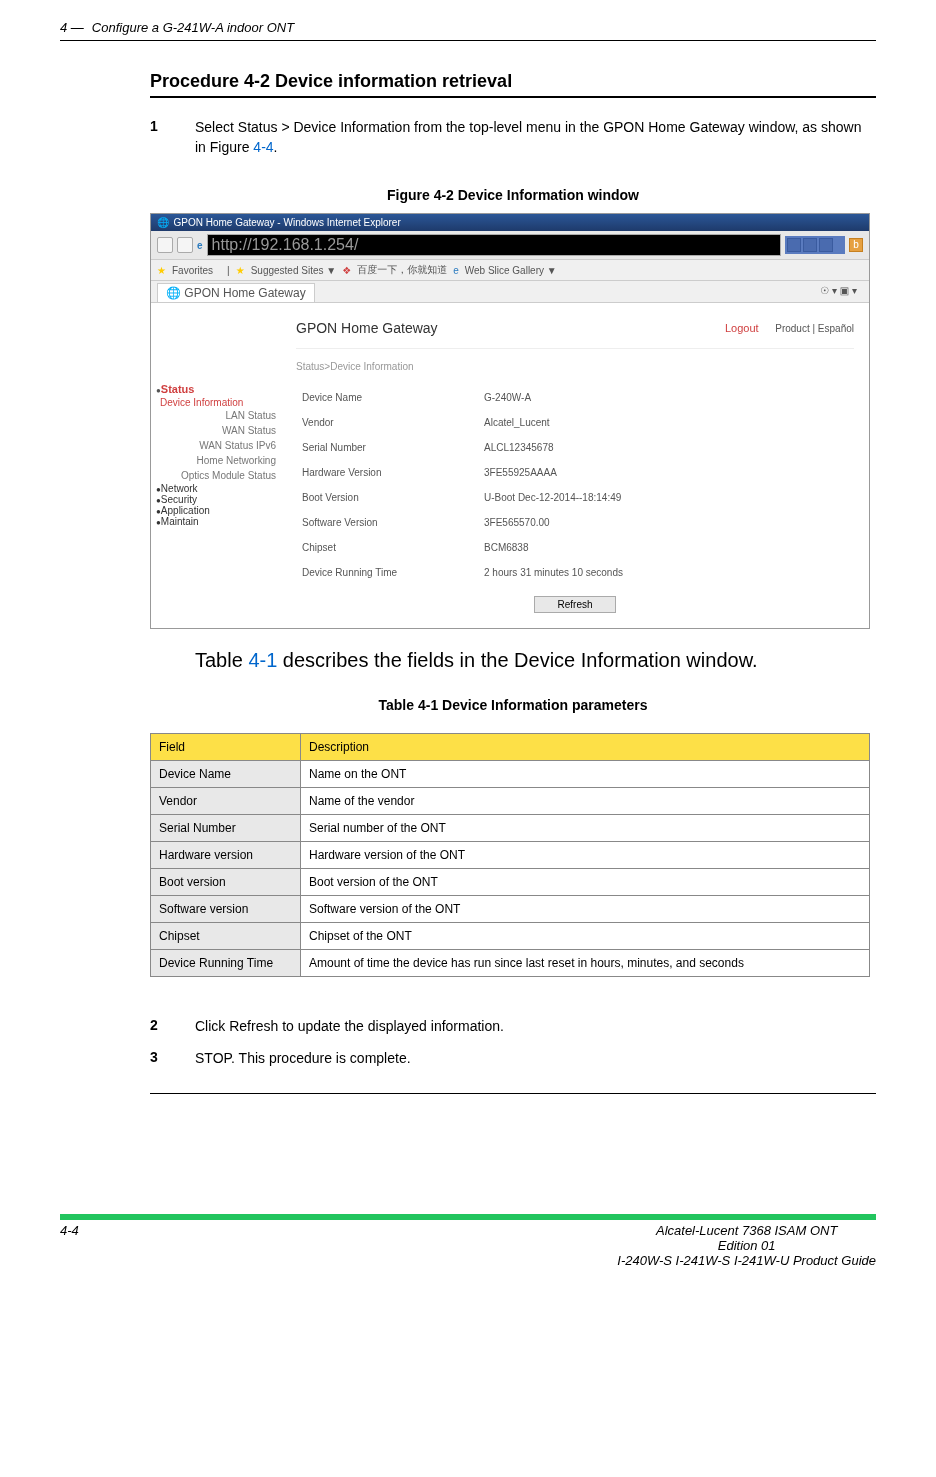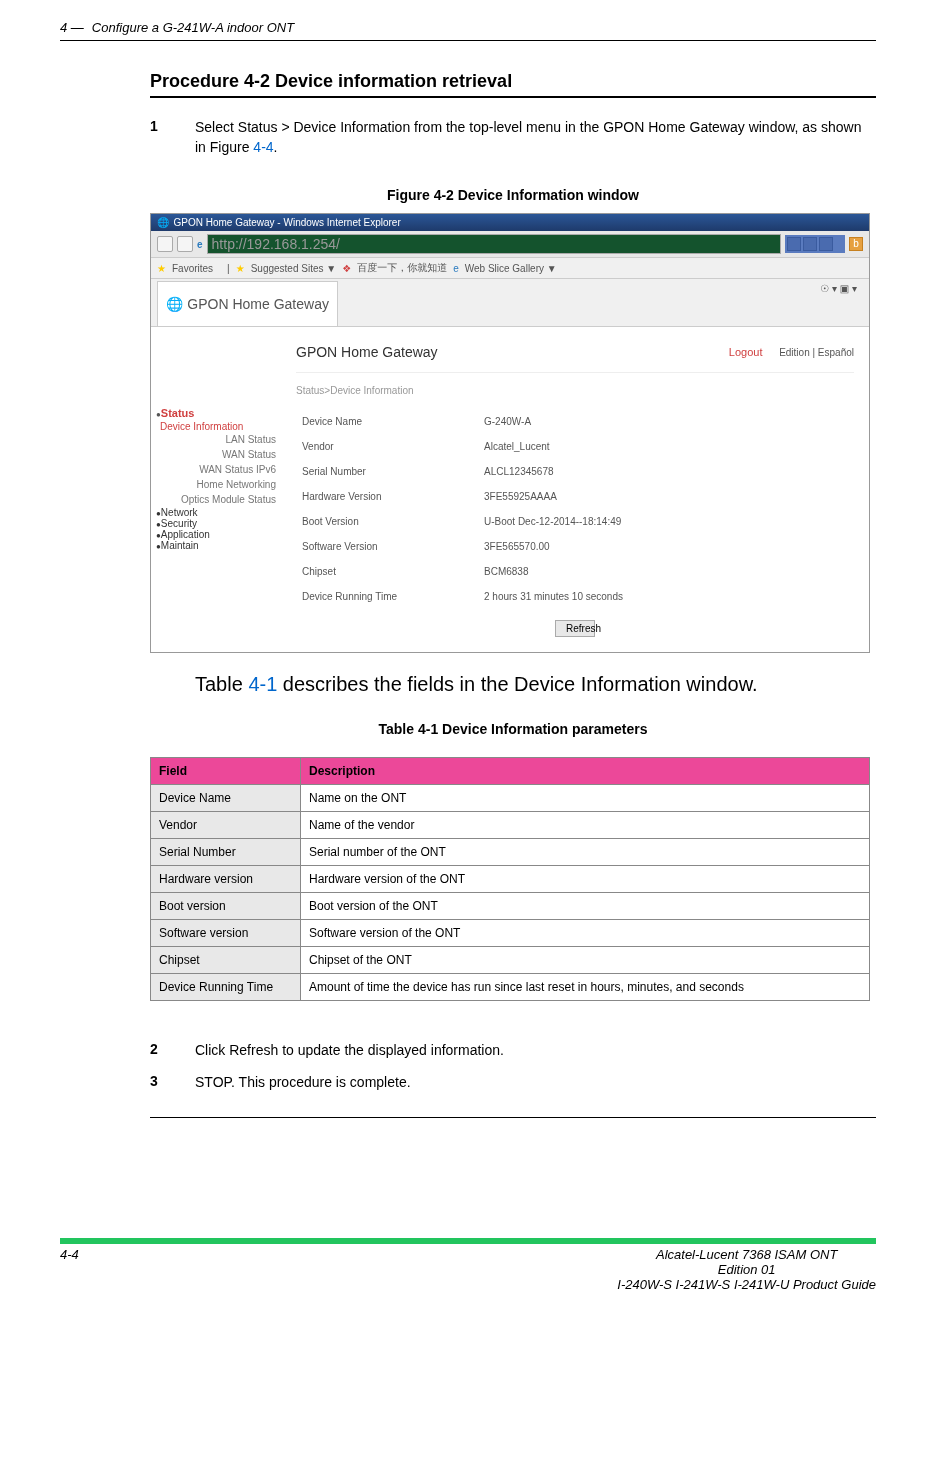--- a/index.html
+++ b/index.html
@@ -89,26 +89,26 @@
     }
     .nav-btn {
       display: inline-block;
       width: 16px;
       height: 16px;
       background: #f5f5f5;
       border: 1px solid #aaa;
       border-radius: 2px;
     }
     .url-box {
-      background: #14532d;
+      background: #000000;
       border: 1px solid #aaa;
       padding: 1px 4px;
       flex: 1;
       color: #999;
-      font-size: 14px;
+      font-size: 16px;
     }
     .url-extras {
       background: #5a7bbf;
       padding: 2px;
       width: 60px;
       display: flex;
       gap: 2px;
     }
     .url-extra-btn {
       width: 14px;
@@ -138,22 +138,22 @@
     }
     .tab-bar {
       background: #f0f0f0;
       padding: 2px 6px 0;
       border-bottom: 1px solid #ccc;
     }
     .tab-active {
       background: #fff;
       border: 1px solid #ccc;
       border-bottom: none;
-      padding: 14px 8px;
-      font-size: 14px;
+      padding: 2px 8px;
+      font-size: 12px;
       display: inline-block;
       color: #555;
     }
     .tools-bar {
       float: right;
       font-size: 10px;
       color: #555;
       padding: 2px 6px;
     }
     .gpon-content {
@@ -234,21 +234,21 @@
     .info-table td:first-child {
       width: 180px;
     }
     .refresh-btn {
       background: #e8e8e8;
       border: 1px solid #aaa;
       padding: 2px 10px;
       font-size: 10px;
       margin: 10px auto 0;
       display: block;
-      width: 40px;
+      width: 82px;
       text-align: center;
     }
     .describe-text {
       margin-left: 135px;
       margin-top: 20px;
       margin-bottom: 25px;
       font-size: 20px;
     }
     .describe-text .link {
       color: #0066cc;
@@ -260,25 +260,25 @@
       margin-bottom: 20px;
       margin-left: 90px;
     }
     .params-table {
       margin-left: 90px;
       width: 720px;
       border-collapse: collapse;
       font-size: 12px;
     }
     .params-table th {
-      background: #ec4899;
+      background: #fde047;
       text-align: left;
       padding: 6px 8px;
       border: 1px solid #888;
-      font-weight: bold;
+      font-weight: normal;
     }
     .params-table td {
       padding: 6px 8px;
       border: 1px solid #888;
       vertical-align: top;
     }
     .params-table td:first-child {
       background: #e8e8e8;
       width: 150px;
     }
@@ -376,21 +376,21 @@
         <div class="sidebar-section"><span class="sidebar-icon">●</span><span>Application</span></div>
         <div class="sidebar-section"><span class="sidebar-icon">●</span><span>Maintain</span></div>
       </div>
 
       <div class="gpon-main">
         <div class="gpon-header">
           <span class="gpon-title">GPON Home Gateway</span>
           <span>
             <span class="gpon-logout">Logout</span>
             &nbsp;&nbsp;&nbsp;&nbsp;
-            <span class="gpon-lang">Edition |</span>
+            <span class="gpon-lang">Product |</span>
             <span class="gpon-lang">Español</span>
           </span>
         </div>
         <div class="gpon-breadcrumb">Status&gt;Device Information</div>
 
         <table class="info-table">
           <tbody>
               <tr>
             <td>Device Name</td>
             <td>G-240W-A</td>

